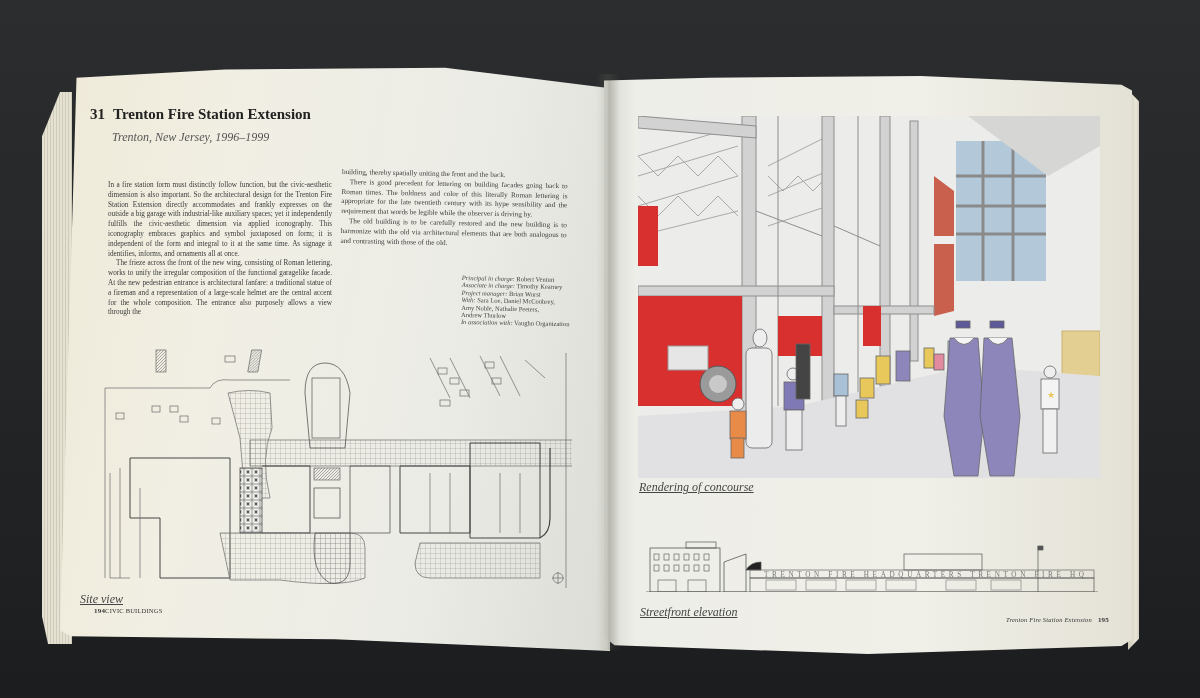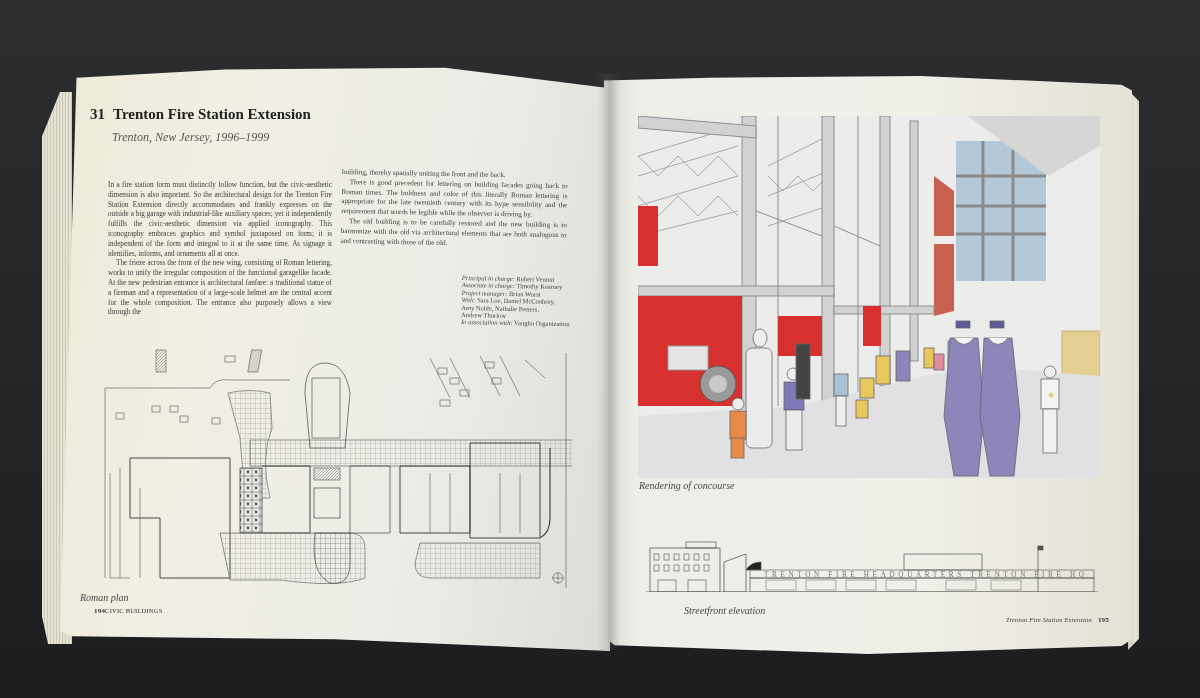--- a/index.html
+++ b/index.html
@@ -40,21 +40,21 @@
   .subtitle { position:absolute; left:112px; top:130px; font-style:italic; font-size:12px; color:#555; }
   .body-col { position:absolute; font-size:7.2px; line-height:9.8px; color:#3a3a3a; text-align:justify; }
   .body-col p { margin:0; text-indent:8px; }
   .body-col p:first-child { text-indent:0; }
   .col1 { left:108px; top:181px; width:224px; }
   .col2 { left:342px; top:168px; width:226px; transform:rotate(1.1deg); transform-origin:left top; }
   .credits { position:absolute; left:462px; top:274px; width:120px; font-size:6.5px; line-height:7.4px; color:#444; transform:rotate(1.2deg); transform-origin:left top; }
   .credits div { white-space:nowrap; }
   .credits i { font-style:italic; }
   .siteplan { position:absolute; left:100px; top:348px; width:472px; height:240px; }
-  .caption { position:absolute; font-style:italic; font-size:10px; color:#444; }
+  .caption { position:absolute; font-style:italic; font-size:12px; color:#444;text-decoration:underline; }
   .folio { position:absolute; font-size:6.5px; color:#333; letter-spacing:.2px; }
   .folio b { font-size:7px; margin-right:0; }
   .rendering { position:absolute; left:638px; top:116px; width:462px; height:362px; overflow:hidden; background:#e7e7e6; }
   .elevation { position:absolute; left:646px; top:540px; width:452px; height:52px; }
 </style>
 </head>
 <body>
 
 <div class="book">
   <div class="edge-left"></div>
@@ -150,21 +150,21 @@
     <rect x="385" y="14" width="9" height="6"></rect>
       <rect x="392" y="30" width="9" height="6"></rect>
     <rect x="340" y="52" width="10" height="6"></rect>
     <line x1="466" y1="5" x2="466" y2="240"></line>
 
     <circle cx="458" cy="230" r="5"></circle>
       <line x1="458" y1="224" x2="458" y2="236"></line>
       <line x1="452" y1="230" x2="464" y2="230"></line>
   </svg>
 
-  <div class="caption" style="left:80px;top:592px;">Roman plan</div>
+  <div class="caption" style="left:80px;top:592px;">Site view</div>
   <div class="folio" style="left:94px;top:607px;">
     <b>194</b><span>CIVIC BUILDINGS</span>
   </div>
 
   <div class="page-right"></div>
   <div class="gutter"></div>
 
   <div class="rendering">
     <svg width="462" height="362" viewBox="0 0 462 362">
       <rect width="462" height="362" fill="#ececea"></rect>
@@ -289,17 +289,17 @@
     <g stroke="#888">
       <rect x="120" y="40" width="30" height="10"></rect>
         <rect x="160" y="40" width="30" height="10"></rect>
       <rect x="200" y="40" width="30" height="10"></rect>
         <rect x="240" y="40" width="30" height="10"></rect>
       <rect x="300" y="40" width="30" height="10"></rect>
         <rect x="345" y="40" width="30" height="10"></rect>
     </g>
     <line x1="0" y1="52" x2="452" y2="52" stroke="#444"></line>
   </svg>
-  <div class="caption" style="left:640px;top:605px;margin-left:44px;">Streetfront elevation</div>
+  <div class="caption" style="left:640px;top:605px;">Streetfront elevation</div>
   <div class="folio" style="left:1006px;top:616px;">
     <i style="margin-right:6px;">Trenton Fire Station Extension</i><b style="margin:0;text-align:right;">195</b>
   </div>
 </div>
 
 </body></html>

